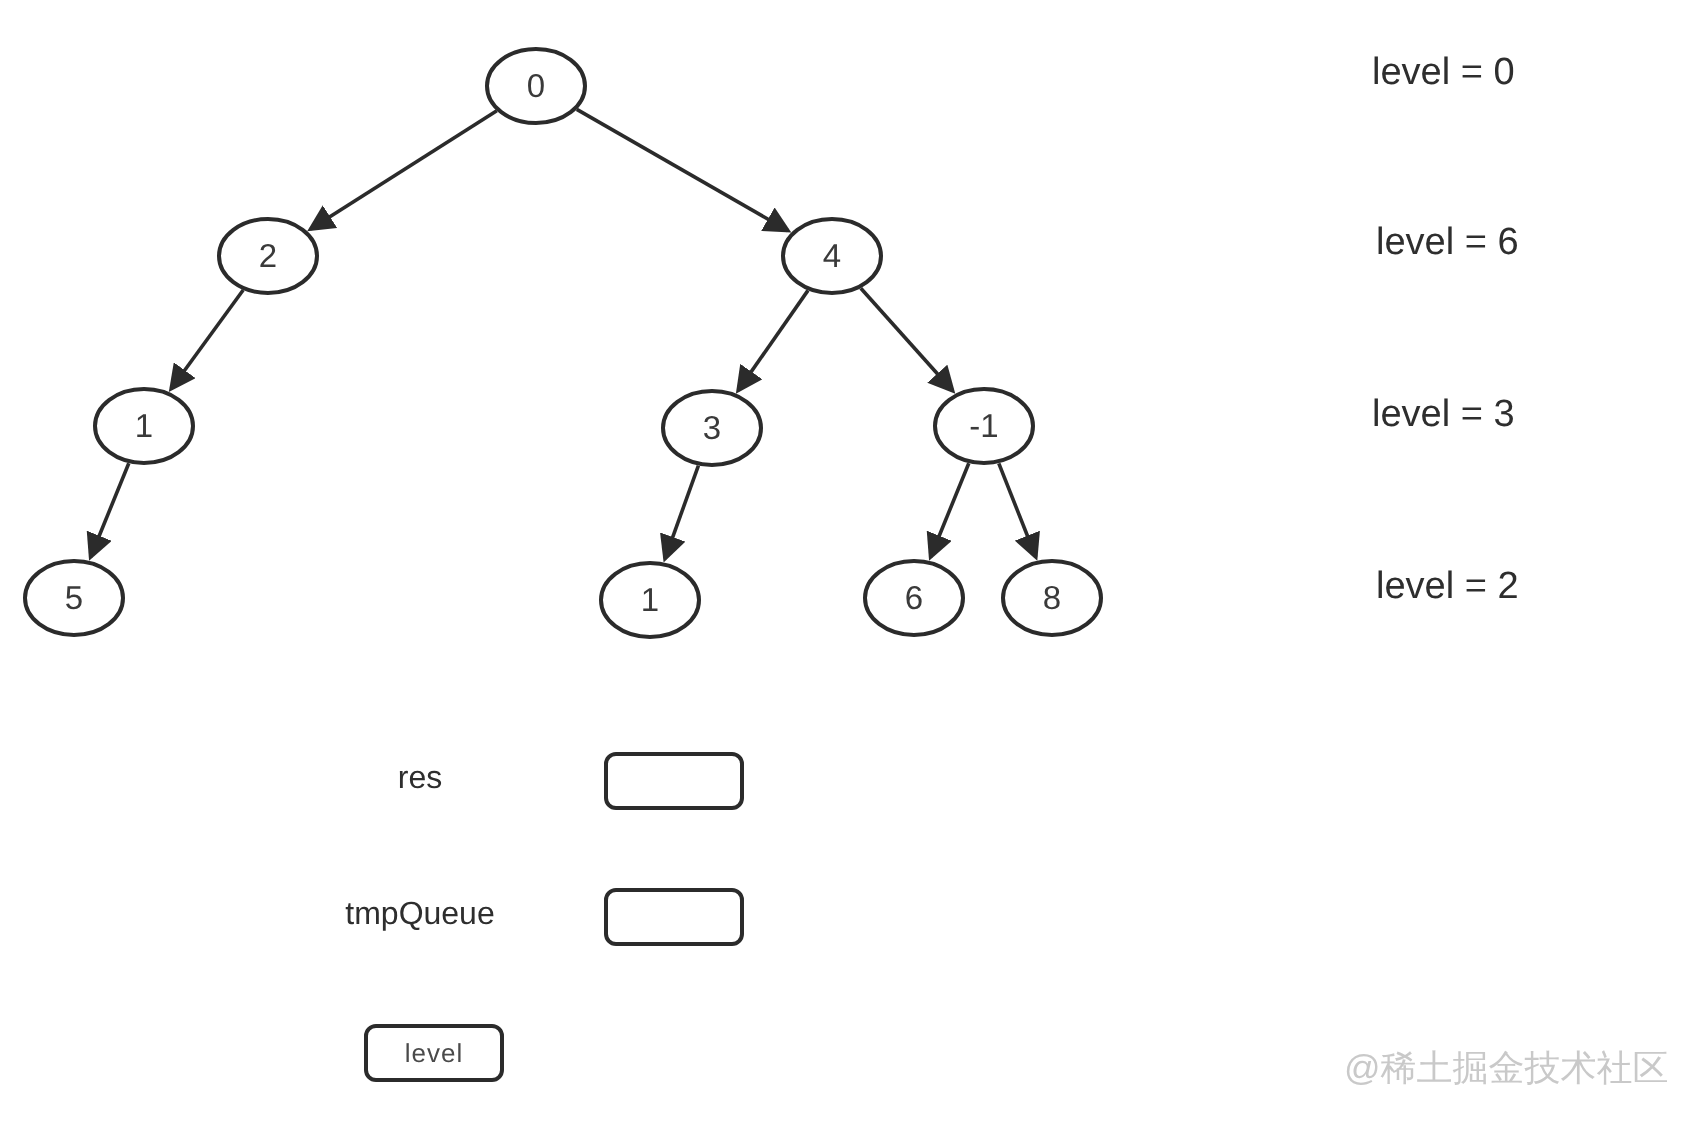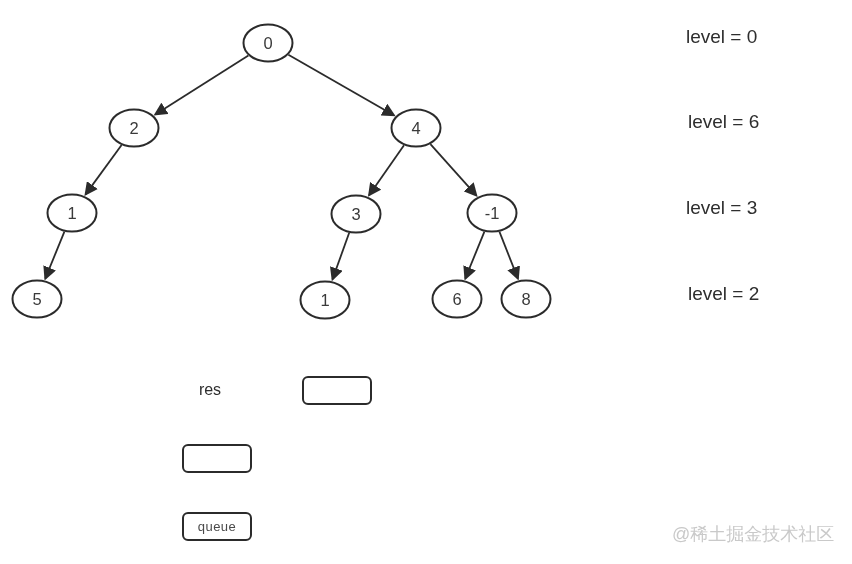--- a/index.html
+++ b/index.html
@@ -106,26 +106,27 @@
     </div>
 
   <div class="var-row" style="top:375px">
     <span class="var-label">res</span>
     <span class="var-box">
       <span class="var-value"></span>
     </span>
   </div>
 
   <div class="var-row" style="top:443px">
+    <span class="var-label">tmpQueue</span>
     <span class="var-box">
       <span class="var-value"></span>
     </span>
   </div>
 
   <div class="var-row" style="top:511px">
     <span class="var-box">
-      <span class="var-value">queue</span>
+      <span class="var-value">level</span>
     </span>
   </div>
 
   <div class="watermark">@稀土掘金技术社区</div>
 
 </div>
 
 </body></html>

